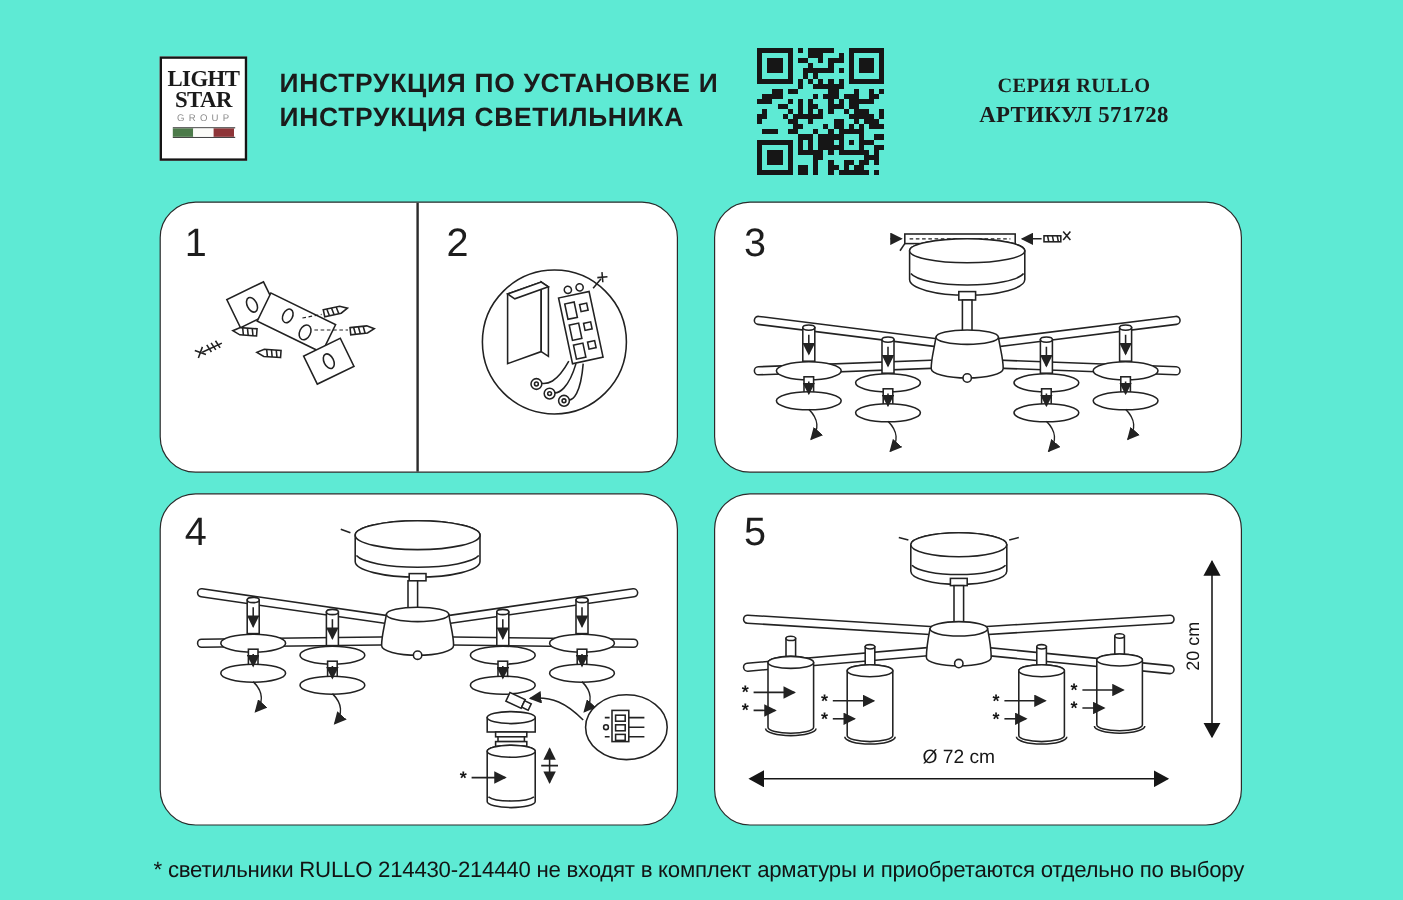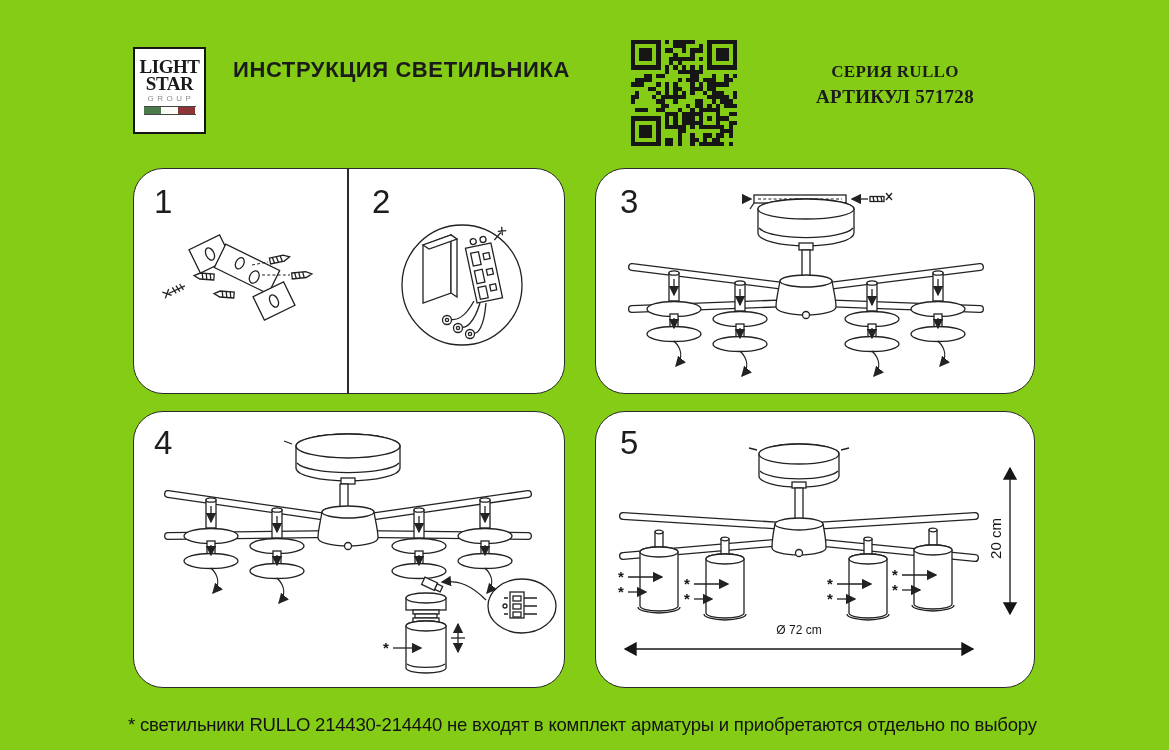--- a/index.html
+++ b/index.html
@@ -1,16 +1,16 @@
 <!DOCTYPE html>
 <html style="--ink: #1c1c1c; --line: #2b2b2b; --flag-green: #4c7a4a; --flag-red: #8e3538; --group-gray: #8c8c8c;"><head>
 <meta charset="utf-8">
 <style>
   html,body{margin:0;padding:0;background:#fff;}
-  .page{position:relative;width:1169px;height:750px;background:#84cc16;overflow:hidden;
+  .page{position:relative;width:1169px;height:750px;background:#5eead4;overflow:hidden;
         font-family:"Liberation Sans",sans-serif;color:var(--ink,#1c1c1c);}
 
   
   .logo{position:absolute;left:133px;top:47px;width:73px;height:87px;border:2px solid #151515;
         box-sizing:border-box;text-align:center;background:#fff;}
   .logo-word{font-family:"Liberation Serif",serif;font-weight:bold;font-size:19px;line-height:17px;
              letter-spacing:-0.5px;color:#1a1a1a;}
   .logo-word.first{margin-top:9px;}
   .logo-group{font-size:8px;letter-spacing:3.5px;color:var(--group-gray,#8c8c8c);margin-top:2px;
               margin-left:3px;}
@@ -40,41 +40,42 @@
   
   .ln{stroke:#222;fill:none;stroke-width:1.3;}
   .wf{fill:#fff;stroke:#222;stroke-width:1.3;}
   .dsh{stroke:#222;fill:none;stroke-width:1;stroke-dasharray:3 2.2;}
   .rodB{stroke:#232323;stroke-width:8;stroke-linecap:round;fill:none;}
   .rodW{stroke:#fff;stroke-width:5.4;stroke-linecap:round;fill:none;}
   .ast{font-family:"Liberation Sans",sans-serif;font-weight:bold;font-size:15px;fill:#161616;text-anchor:middle;}
 
   .dimv{position:absolute;left:368px;top:118px;width:62px;text-align:center;font-size:15px;color:#161616;
         transform:rotate(-90deg);}
-  .dimh{position:absolute;left:128px;top:211px;width:150px;text-align:center;font-size:12px;color:#161616;}
+  .dimh{position:absolute;left:128px;top:211px;width:150px;text-align:center;font-size:16px;color:#161616;}
 
   .footnote{position:absolute;left:128px;top:702px;width:950px;font-size:18.5px;letter-spacing:-0.2px;color:#131313;margin-top:12px;}
 </style>
 </head>
 <body>
 
 <div class="page">
 
   <div class="logo">
     <div class="logo-word first">LIGHT</div>
     <div class="logo-word">STAR</div>
     <div class="logo-group">GROUP</div>
     <div class="logo-flag">
       <span class="fg"></span>
       <span class="fw"></span>
       <span class="fr"></span>
     </div>
   </div>
 
   <div class="title">
+    <div>ИНСТРУКЦИЯ ПО УСТАНОВКЕ И</div>
     <div>ИНСТРУКЦИЯ СВЕТИЛЬНИКА</div>
   </div>
 
   <svg class="qr" id="qr" viewBox="0 0 25 25" shape-rendering="crispEdges">
       <rect x="0" y="0" width="1" height="1" fill="#161616"></rect>
       <rect x="1" y="0" width="1" height="1" fill="#161616"></rect>
       <rect x="2" y="0" width="1" height="1" fill="#161616"></rect>
       <rect x="3" y="0" width="1" height="1" fill="#161616"></rect>
       <rect x="4" y="0" width="1" height="1" fill="#161616"></rect>
       <rect x="5" y="0" width="1" height="1" fill="#161616"></rect>

